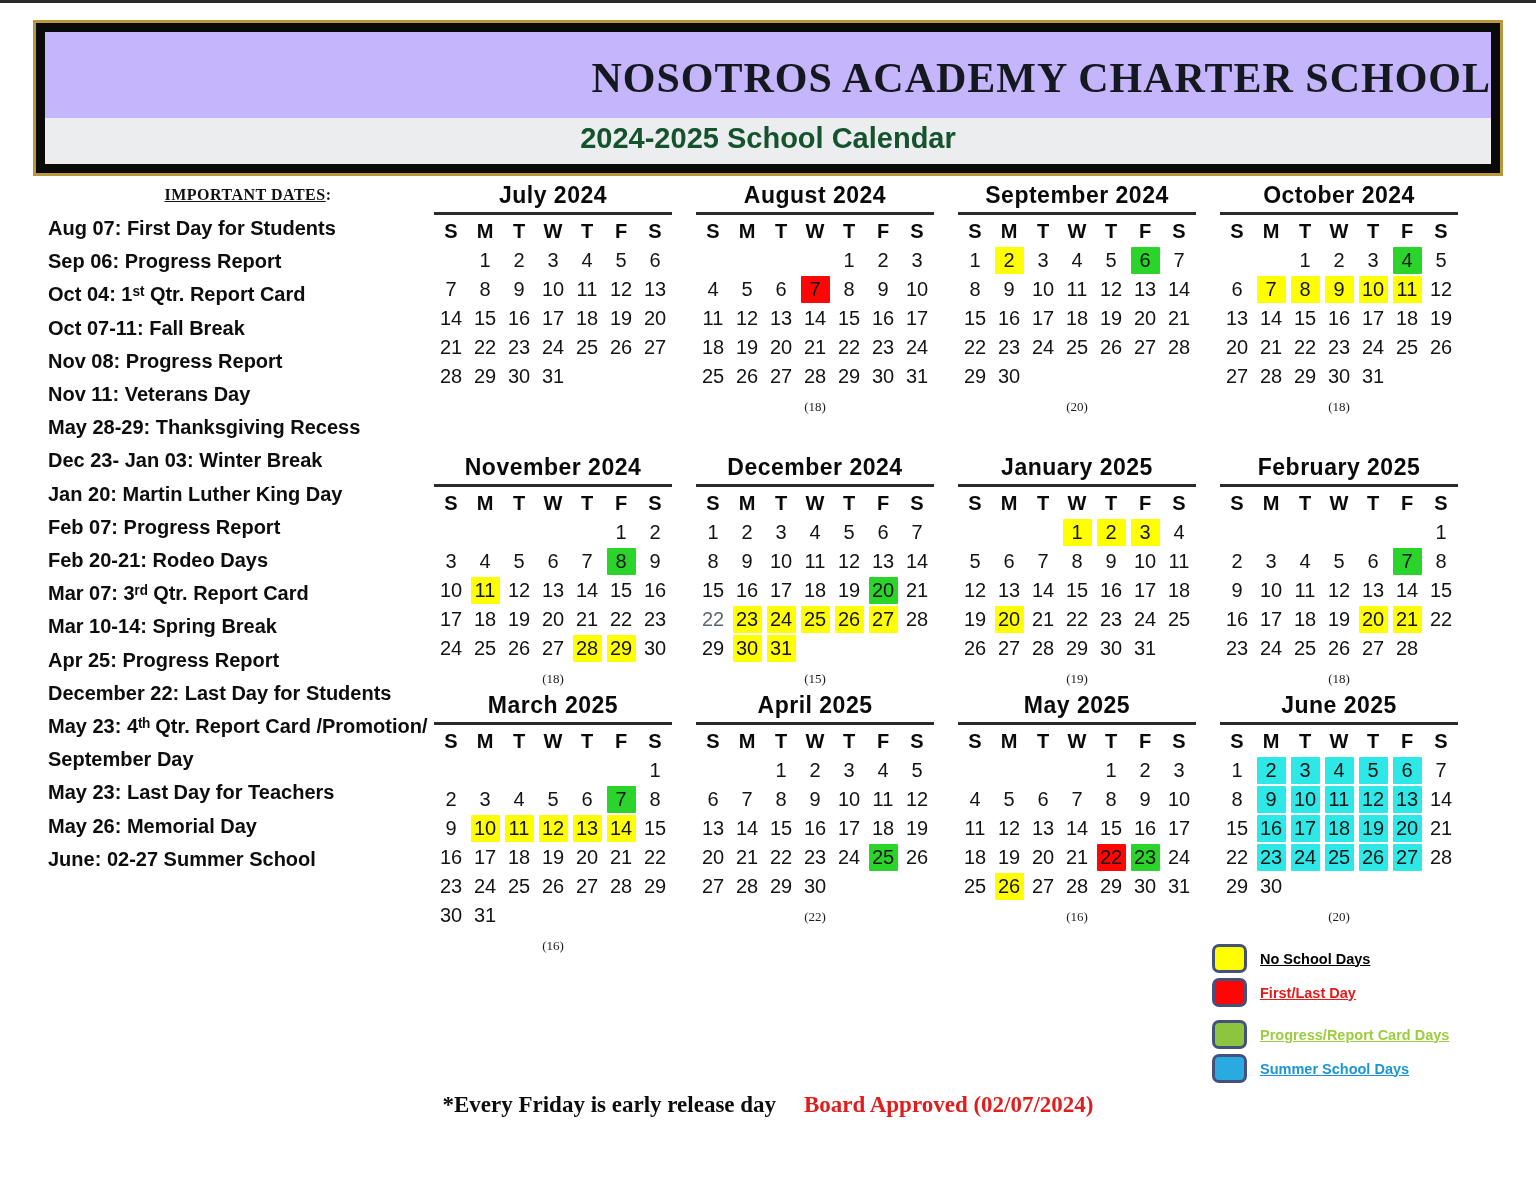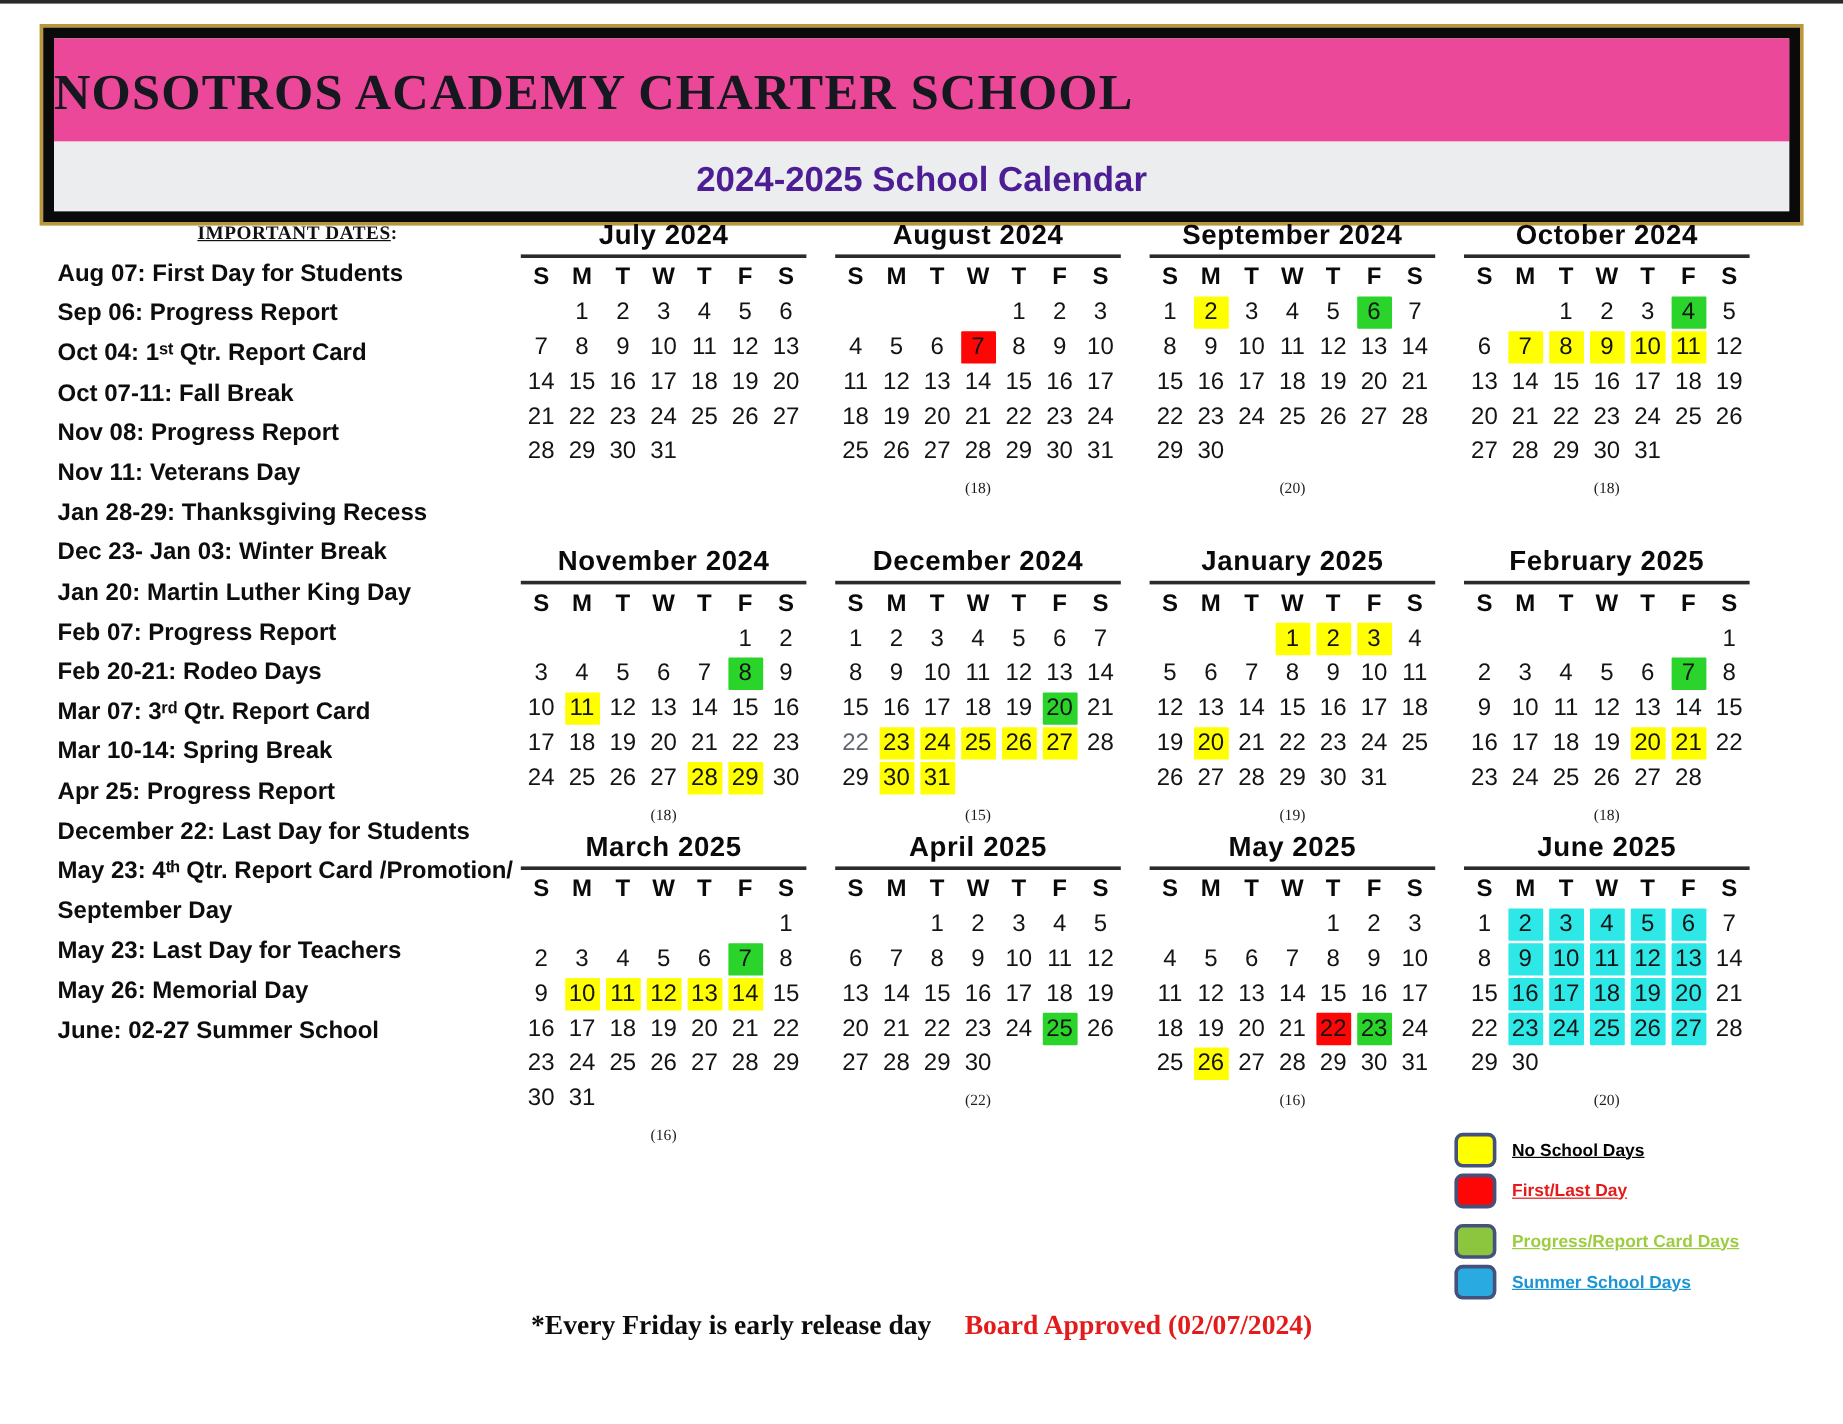--- a/index.html
+++ b/index.html
@@ -7,28 +7,28 @@
     width:1536px;height:1187px;position:relative;
     font-family:"Liberation Sans",sans-serif;color:#111;
     overflow:hidden;
   }
   .topline{position:absolute;top:0;left:0;width:1536px;height:3px;background:#2a2a2a;}
 
   
   .banner{position:absolute;left:33px;top:20px;width:1470px;border:3px solid #b9973c;box-sizing:border-box;}
   .banner-inner{border:9px solid #0a0a0a;}
   .banner-title{
-    background:#ec4899;text-align:left;
+    background:#c4b5fd;text-align:right;
     font-family:"Liberation Serif",serif;font-weight:bold;
     font-size:42px;letter-spacing:1px;color:#15181f;
     padding:22px 0 16px 0;
   }
   .banner-sub{
     background:#ecedee;text-align:center;font-weight:bold;
-    font-size:29px;color:#4c1d95;padding:16px 0 9px 0;
+    font-size:29px;color:#14532d;padding:4px 0 9px 0;
   }
 
   
   .important{position:absolute;left:48px;top:186px;width:400px;}
   .important-heading{
     text-align:center;font-family:"Liberation Serif",serif;
     font-size:16px;font-weight:bold;letter-spacing:.5px;margin-bottom:8px;
   }
   .important-heading .u{text-decoration:underline;}
   .idate{font-weight:bold;font-size:20px;line-height:33.2px;white-space:nowrap;color:#0d0d0d;}
@@ -83,21 +83,21 @@
   <div class="important-heading">
     <span class="u">IMPORTANT DATES</span><span>:</span>
   </div>
   <div>
       <div class="idate">Aug 07: First Day for Students</div>
       <div class="idate">Sep 06: Progress Report</div>
       <div class="idate">Oct 04: 1ˢᵗ Qtr. Report Card</div>
       <div class="idate">Oct 07-11: Fall Break</div>
       <div class="idate">Nov 08: Progress Report</div>
       <div class="idate">Nov 11: Veterans Day</div>
-      <div class="idate">Jan 28-29: Thanksgiving Recess</div>
+      <div class="idate">May 28-29: Thanksgiving Recess</div>
       <div class="idate">Dec 23- Jan 03: Winter Break</div>
       <div class="idate">Jan 20: Martin Luther King Day</div>
       <div class="idate">Feb 07: Progress Report</div>
       <div class="idate">Feb 20-21: Rodeo Days</div>
       <div class="idate">Mar 07: 3ʳᵈ Qtr. Report Card</div>
       <div class="idate">Mar 10-14: Spring Break</div>
       <div class="idate">Apr 25: Progress Report</div>
       <div class="idate">December 22: Last Day for Students</div>
       <div class="idate">May 23: 4ᵗʰ Qtr. Report Card /Promotion/</div>
       <div class="idate">September Day</div>

